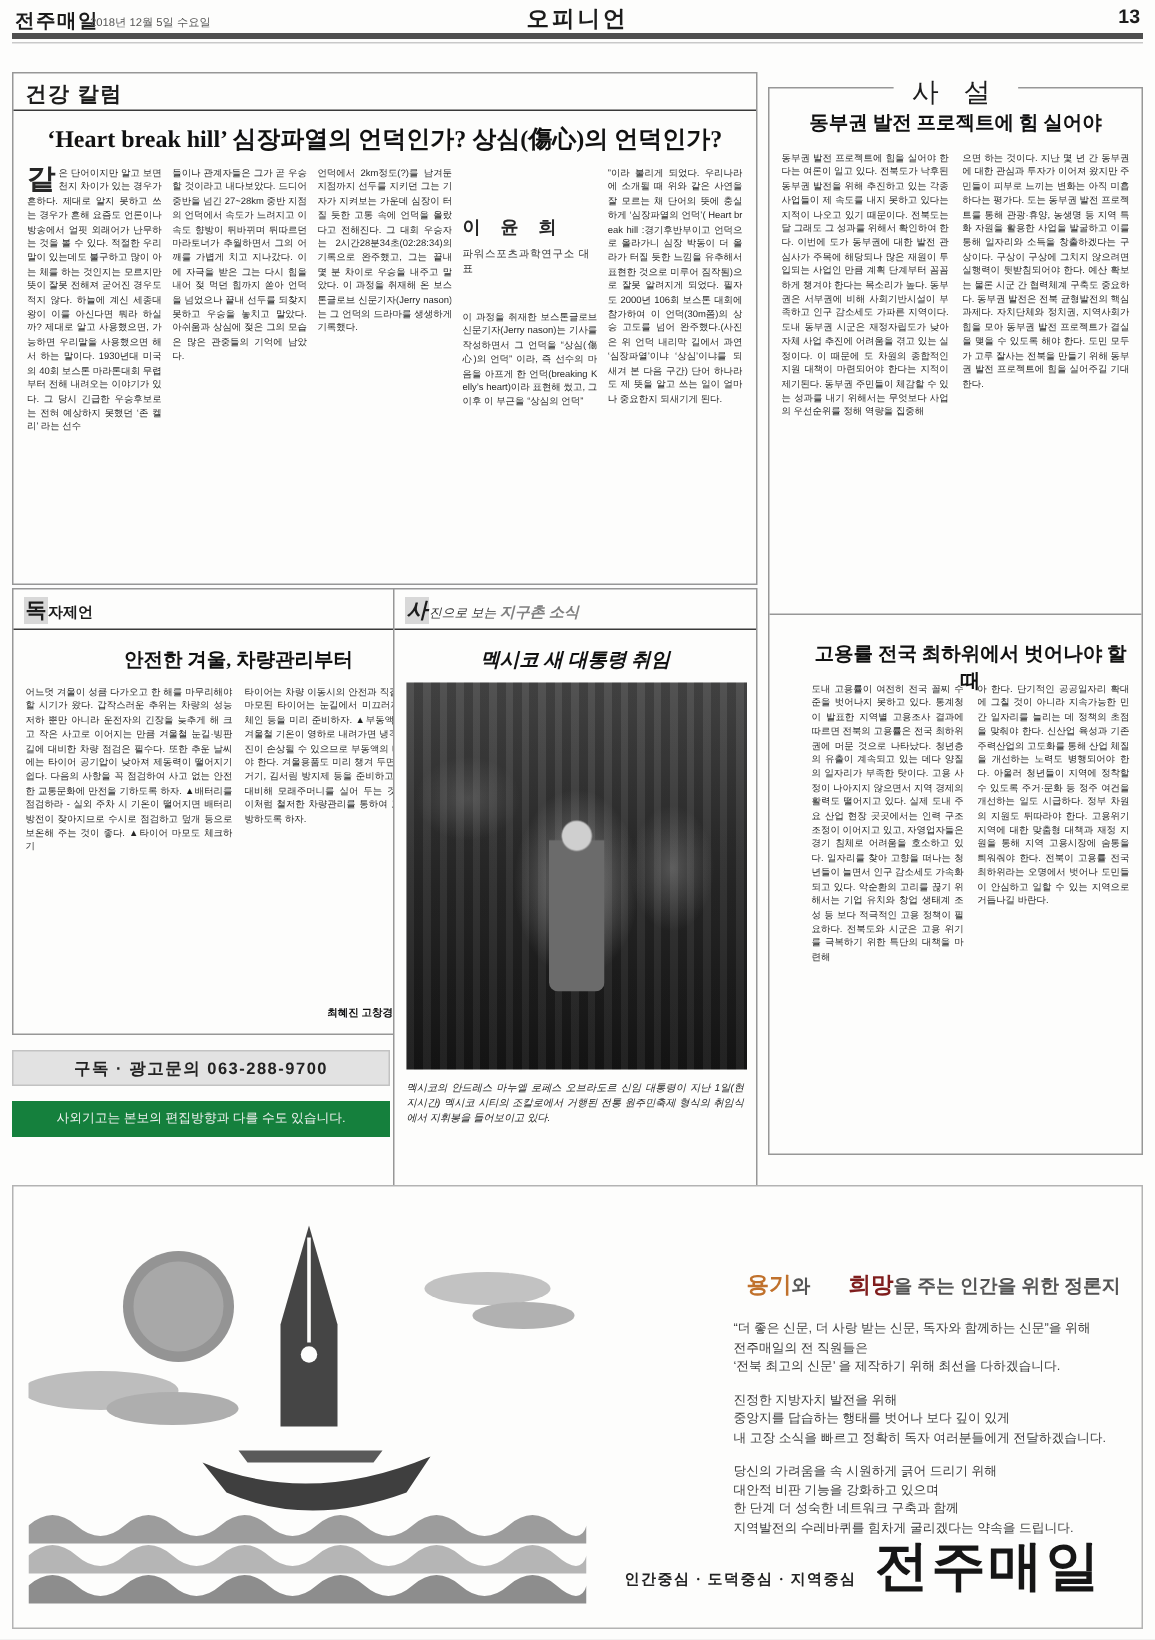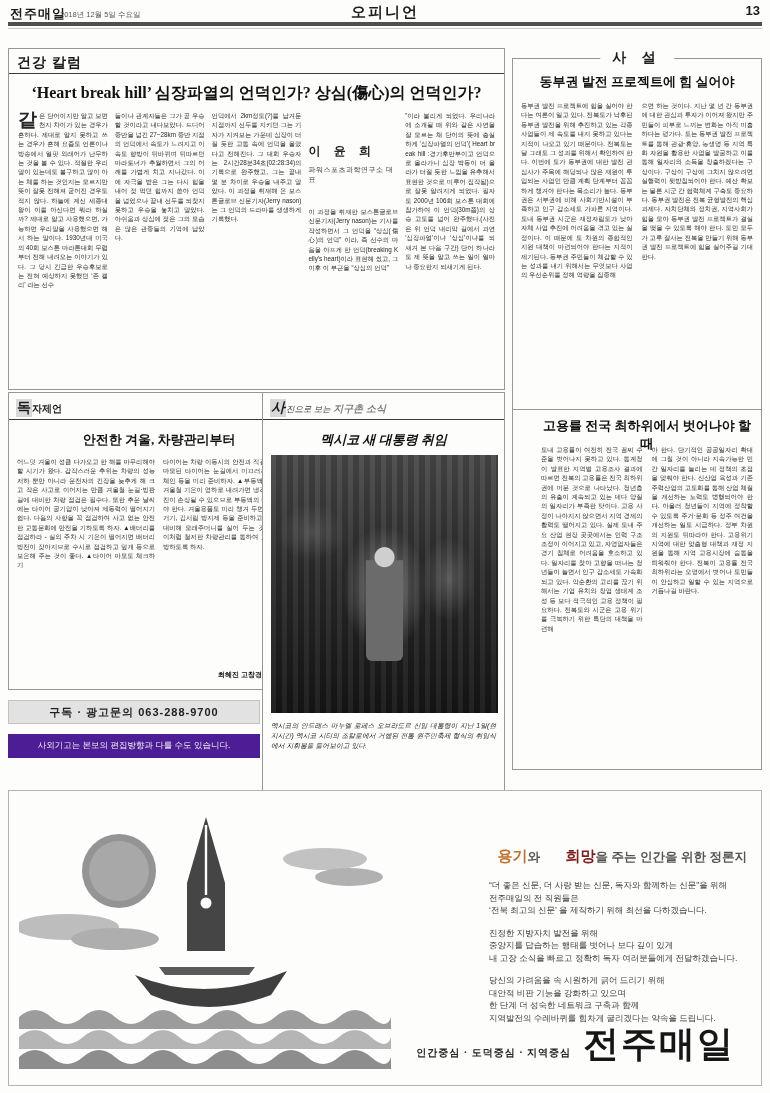--- a/index.html
+++ b/index.html
@@ -35,24 +35,24 @@
   .health-cols { position:absolute; left:9px; right:9px; top:62px; bottom:8px; display:flex; gap:7px; }
   .health-cols > div { flex:1; }
   .dropcap { float:left; font-size:19px; font-weight:bold; line-height:17px; padding-right:2px; }
   .author-block { text-align:left; padding-top:36px; height:96px; }
   .author-name { font-size:12px; font-weight:bold; letter-spacing:5px; }
   .author-title { font-size:7px; color:#333; margin-top:9px; letter-spacing:0.5px; }
 
   
   .editorial { left:512px; top:58px; width:250px; height:712px; }
   .ed-label { position:absolute; left:50%; top:-10px; transform:translateX(-50%);
-    background:#fdfdfc; padding:0 12px; font-size:14px; font-weight:bold; letter-spacing:6px; white-space:nowrap; }
+    background:#fdfdfc; padding:0 12px; font-size:18px; font-weight:normal; letter-spacing:6px; white-space:nowrap; }
   .ed-article { position:absolute; left:8px; right:8px; }
   .ed-a1 { top:14px; height:336px; }
-  .ed-a2 { top:358px; height:344px;margin-left:20px; }
+  .ed-a2 { top:368px; height:344px;margin-left:20px; }
   .ed-divider { position:absolute; left:0; right:0; top:350px; height:1px; background:#979797; }
   .ed-title { font-size:13px; margin-bottom:9px; }
   .ed-cols { display:flex; gap:9px; position:absolute; left:0; right:0; top:28px; bottom:0; }
   .ed-cols > div { flex:1; }
 
   
   .reader { left:8px; top:376px; width:302px; height:298px;margin-top:16px; }
   .sec-head { position:absolute; left:7px; top:5px; height:18px; }
   .sec-big { display:inline-block; font-size:14px; font-weight:bold; background:#d8d8d8; padding:0 1px; }
   .sec-rest { font-size:10px; font-weight:bold; }
@@ -62,21 +62,21 @@
   .reader-title { position:absolute; left:4px; right:4px; top:38px; font-size:13px; }
   .reader-cols { position:absolute; left:8px; right:8px; top:64px; bottom:24px; display:flex; gap:8px; }
   .reader-cols > div { flex:1; }
   .reader-byline { position:absolute; right:10px; bottom:9px; font-size:7px; font-weight:bold; color:#111; }
 
   
   .contact { position:absolute; left:8px; top:700px; width:252px; height:24px;
     background:#e2e2e2; border:1px solid #c2c2c2; display:flex; align-items:center; justify-content:center;
     font-size:11px; font-weight:bold; letter-spacing:1px; color:#222; }
   .disclaimer { position:absolute; left:8px; top:734px; width:252px; height:24px;
-    background:#4c1d95; color:#f2f2f2; display:flex; align-items:center; justify-content:center; font-size:8.5px; }
+    background:#15803d; color:#f2f2f2; display:flex; align-items:center; justify-content:center; font-size:8.5px; }
 
   
   .world { left:262px; top:392px; width:243px; height:433px;font-style:italic; }
   .world-title { position:absolute; left:4px; right:4px; top:38px; font-size:13px; }
   .world-photo { position:absolute; left:8px; top:62px; width:227px; height:258px;
     background:
       radial-gradient(ellipse 60px 90px at 50% 52%, rgba(220,220,220,0.45), rgba(220,220,220,0) 70%),
       radial-gradient(ellipse 40px 60px at 78% 48%, rgba(190,190,190,0.30), rgba(190,190,190,0) 70%),
       radial-gradient(ellipse 50px 40px at 18% 30%, rgba(160,160,160,0.25), rgba(160,160,160,0) 70%),
       repeating-linear-gradient(90deg, rgba(255,255,255,0.05) 0 5px, rgba(0,0,0,0.12) 5px 11px),

